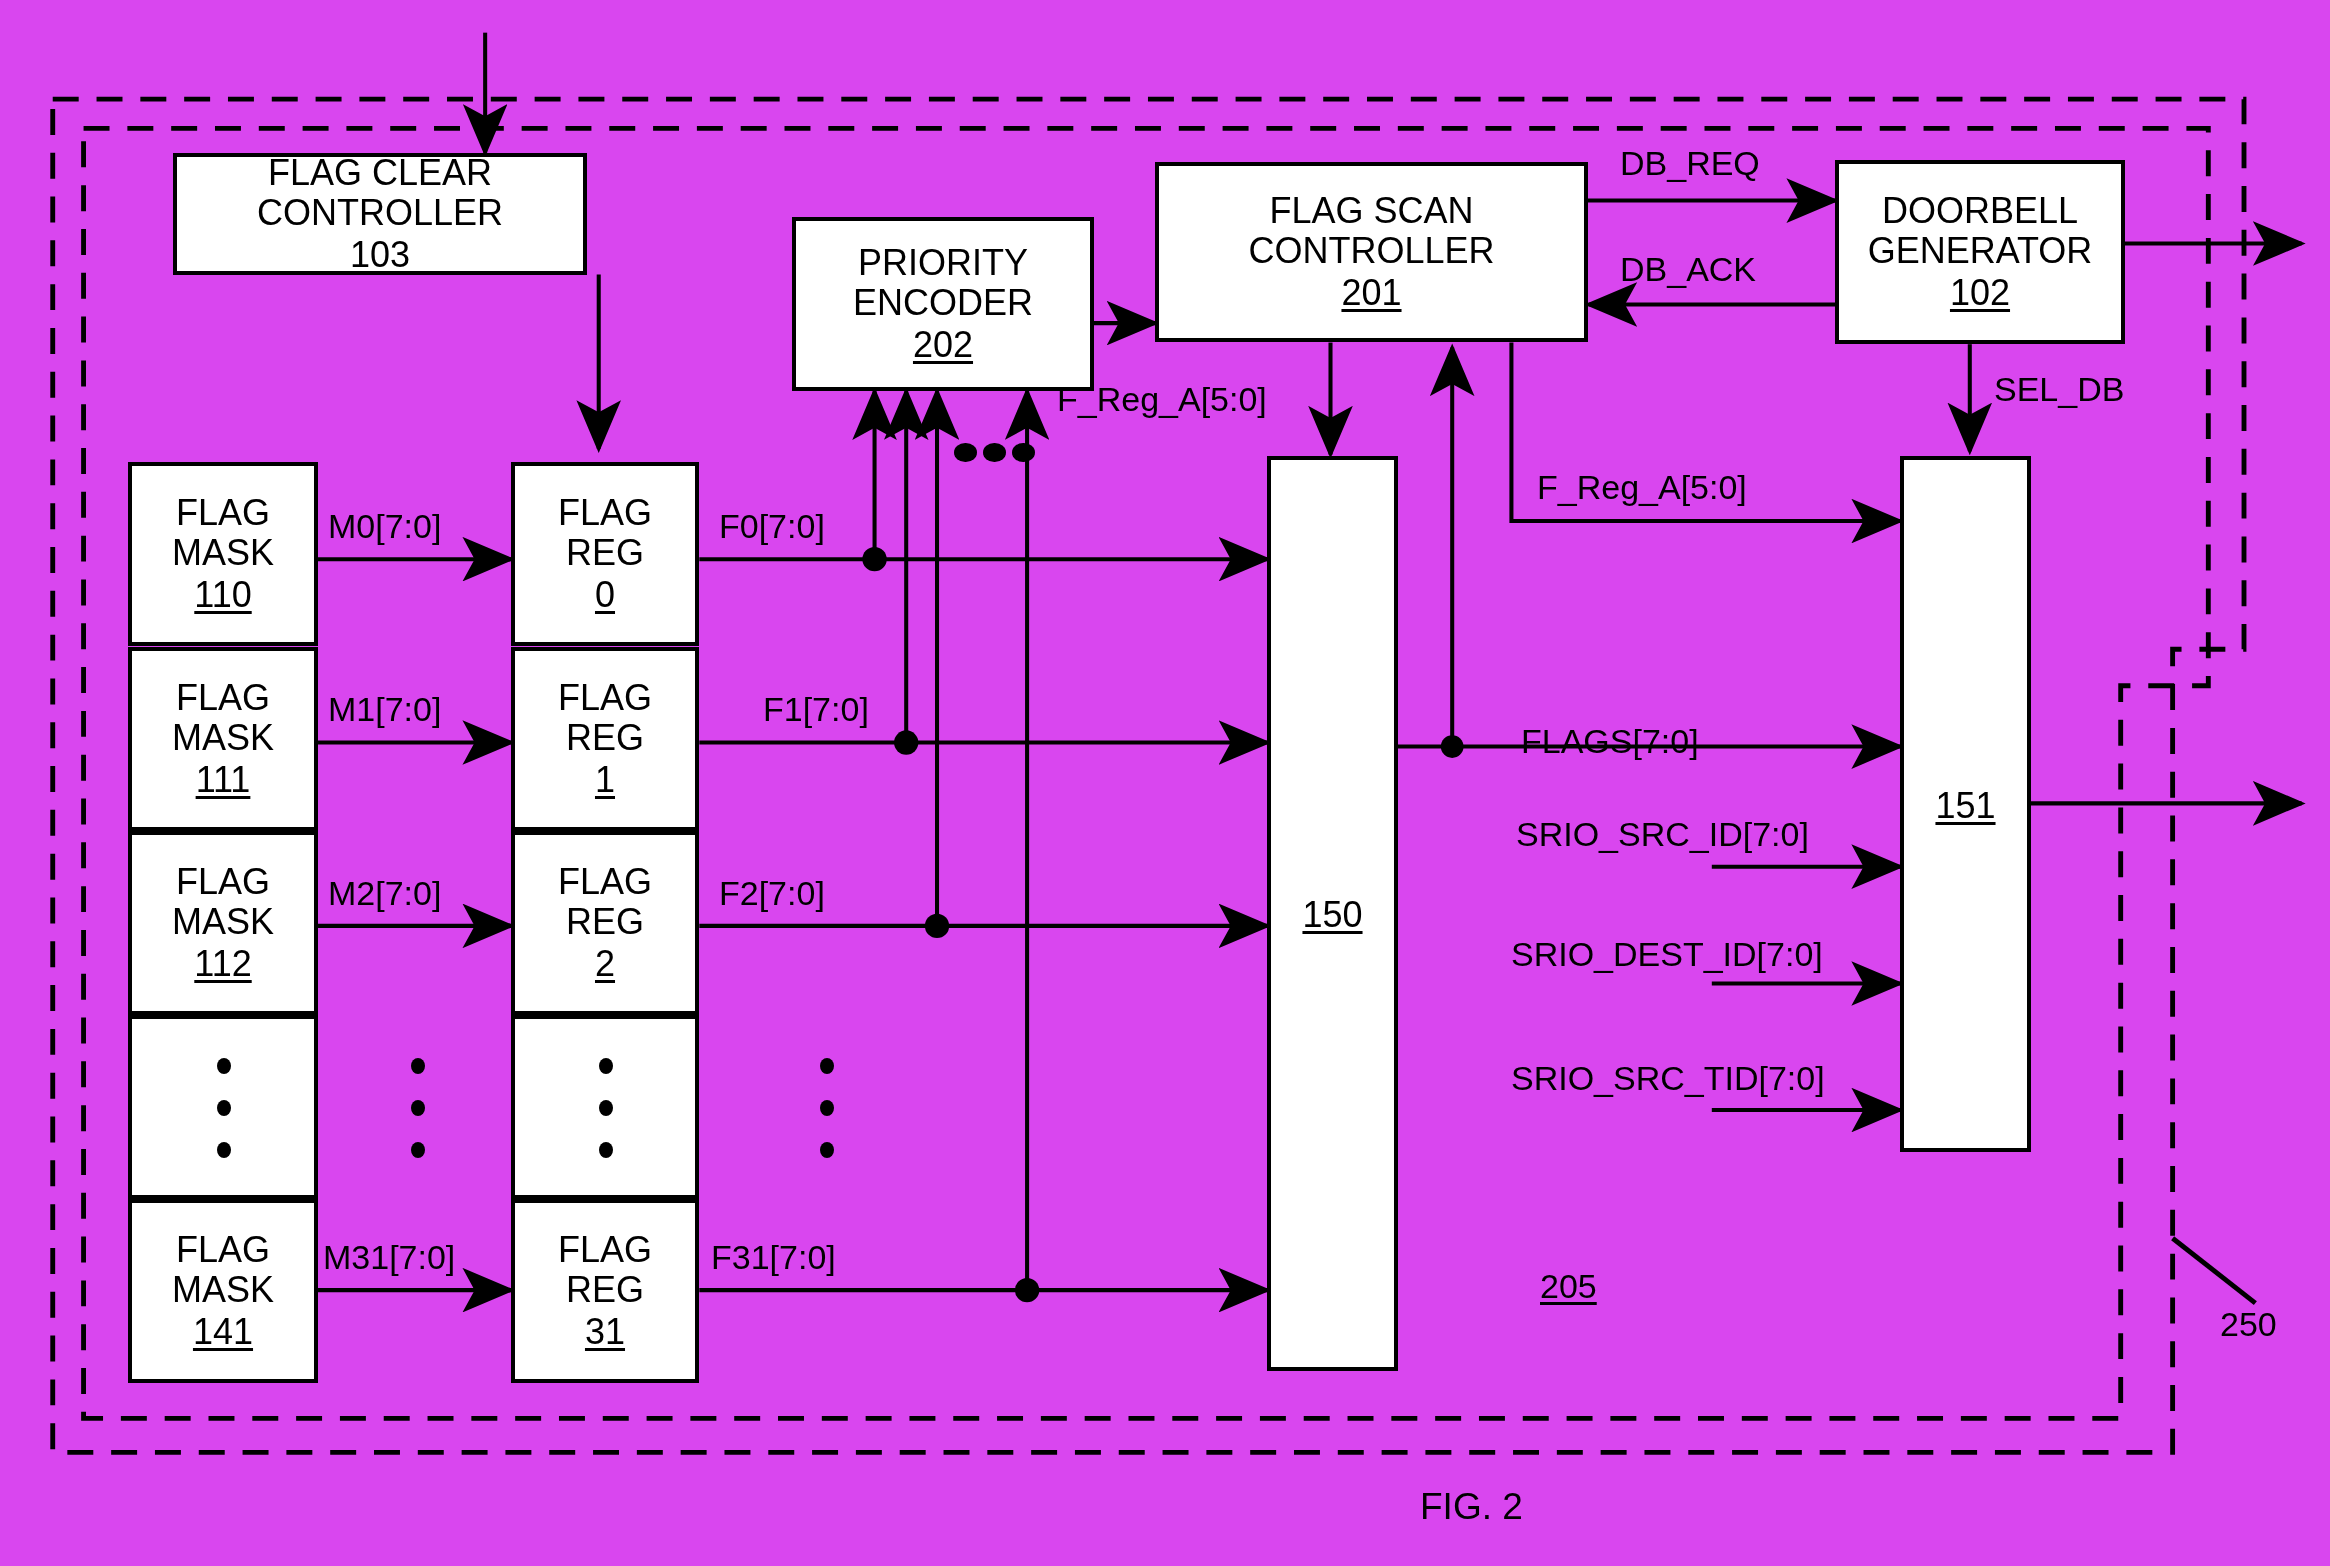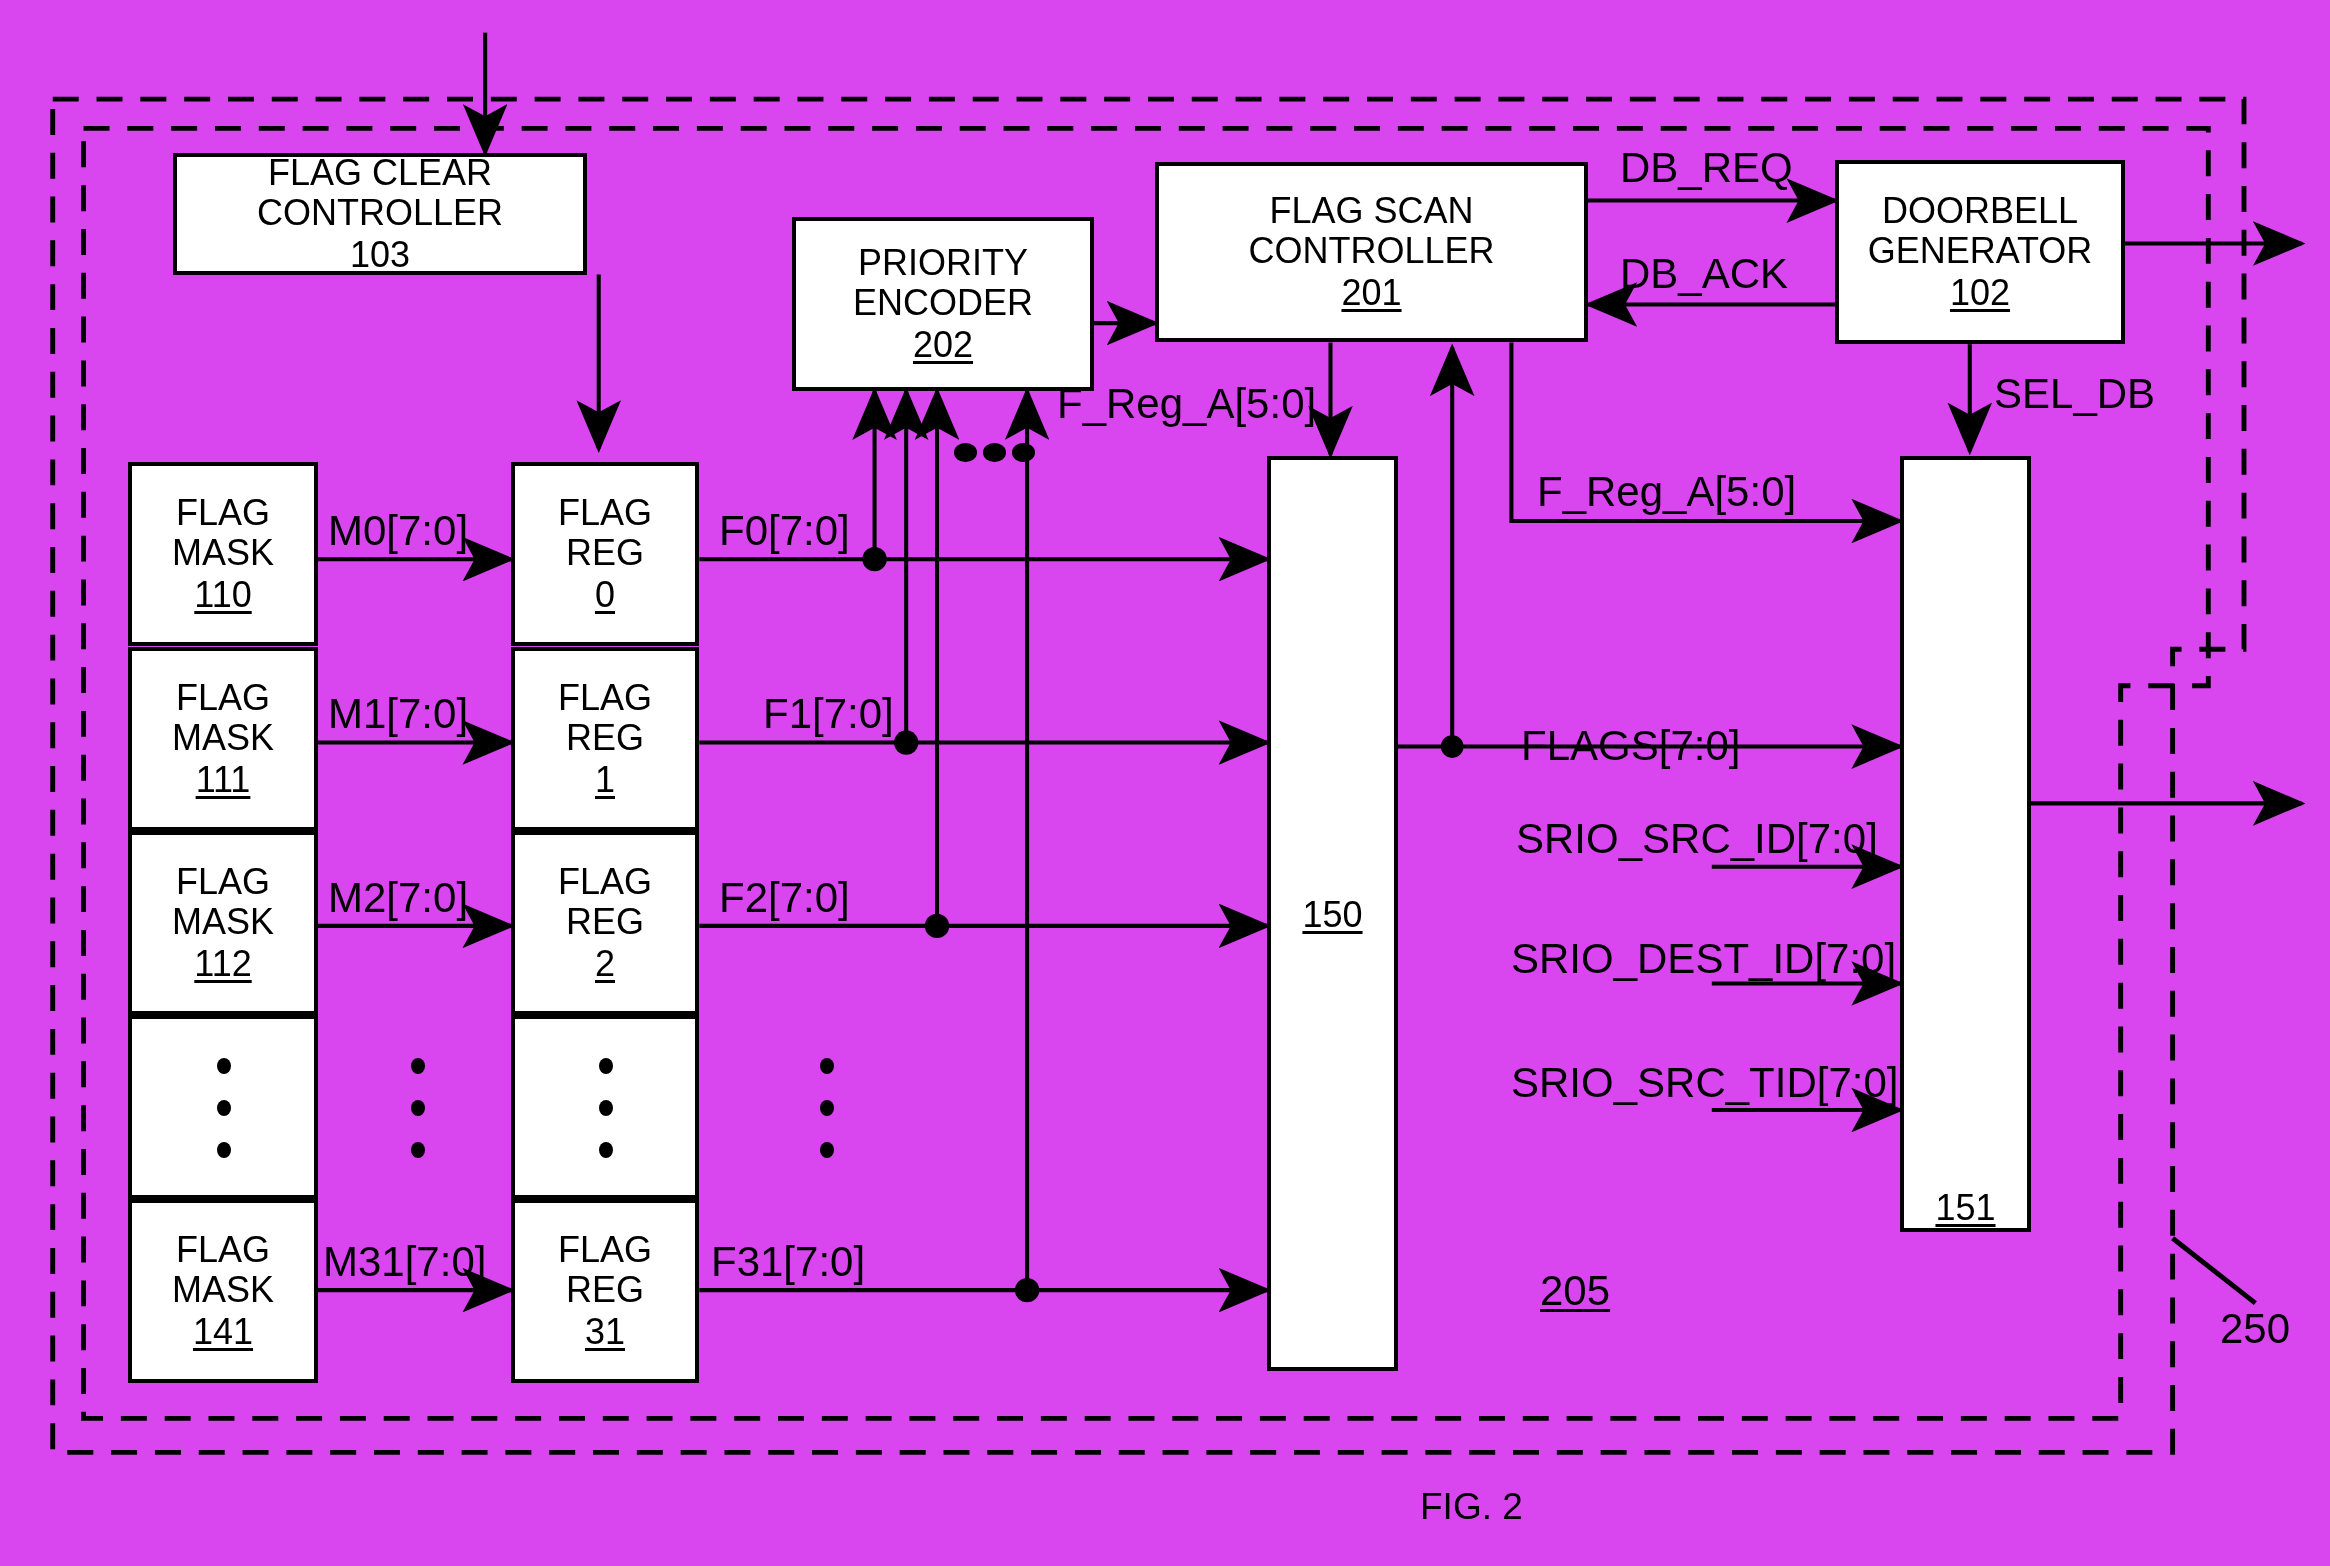--- a/index.html
+++ b/index.html
@@ -43,21 +43,21 @@
     font-size: 36px;
     line-height: 1.10;
     color: #000;
     text-decoration: underline;
     text-underline-offset: 4px;
     text-decoration-thickness: 3.2px;
     margin-top: 3.2px;
   }
   .lbl {
     position: absolute;
-    font-size: 42px;
+    font-size: 34px;
     color: #000;
     white-space: nowrap;
   }
   .lbl.ul {
     text-decoration: underline;
     text-underline-offset: 4px;
     text-decoration-thickness: 3.2px;
   }
   .dots-v {
     position: absolute;
@@ -188,21 +188,21 @@
   <div class="box" style="left:1835px; top:160px; width:290px; height:184px;">
     <div class="ttl">DOORBELL</div>
     <div class="ttl">GENERATOR</div>
     <div class="num">102</div>
   </div>
 
   <div class="box" style="left:1267px; top:456px; width:131px; height:915px; justify-content:center;">
     <div class="num">150</div>
   </div>
 
-  <div class="box" style="left:1900px; top:456px; width:131px; height:776px; justify-content:flex-end;">
+  <div class="box" style="left:1900px; top:456px; width:131px; height:696px; justify-content:center;">
     <div class="num">151</div>
   </div>
 
   <div class="box" style="left:128px; top:462px; width:190px; height:184px;">
     <div class="ttl">FLAG</div>
     <div class="ttl">MASK</div>
     <div class="num">110</div>
   </div>
   <div class="box" style="left:128px; top:647px; width:190px; height:184px;">
     <div class="ttl">FLAG</div>

